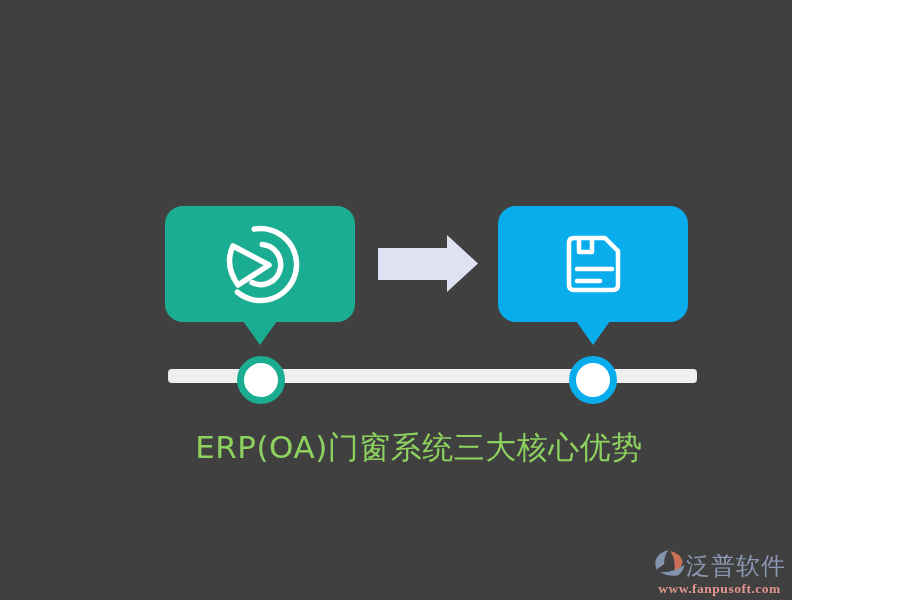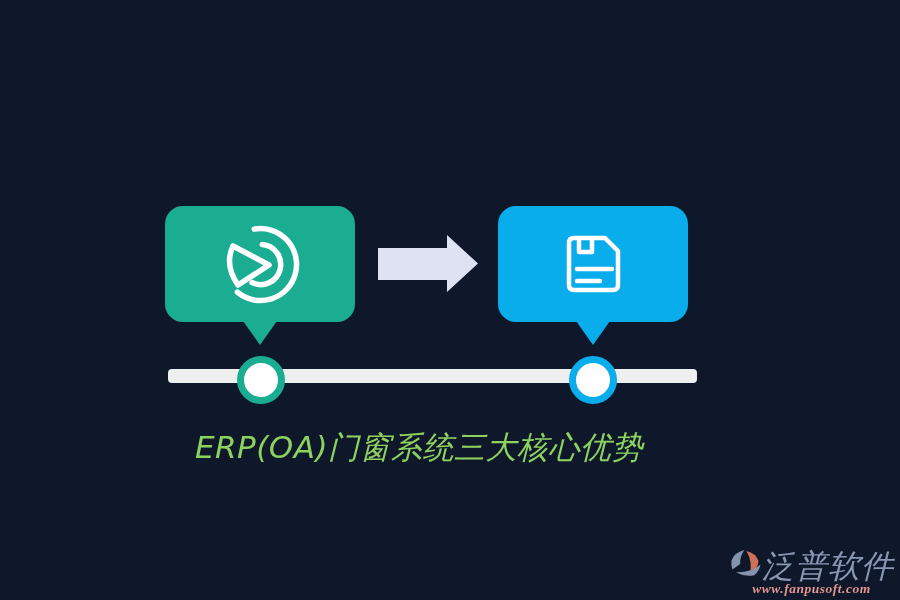--- a/index.html
+++ b/index.html
@@ -1,22 +1,21 @@
 <!DOCTYPE html>
 <html><head>
 <meta charset="utf-8">
 <style>
   html, body { margin: 0; padding: 0; background: #ffffff; }
   .stage {
     position: relative;
-    width: 900px; height: 600px;
-    background: #0f172a;
+    width: 792px; height: 600px;
+    background: #404040;
     overflow: hidden;
     font-family: "DejaVu Sans", "Liberation Sans", sans-serif;
-    font-style: italic;
   }
 
   
   .bubble {
     position: absolute;
     width: 190px; height: 116px;
     border-radius: 18px;
     display: flex; align-items: center; justify-content: center;
   }
   .bubble-left  { left: 165px; top: 206px; }
@@ -63,21 +62,21 @@
     text-align: center;
     font-size: 31px;
     line-height: 47px;
     letter-spacing: 0.5px;
     font-weight: 400;
   }
 
   
   .watermark { position: absolute; top: 549px; right: 6px; }
   .wm-row { display: flex; align-items: center; justify-content: flex-end; }
-  .wm-brand { font-size: 32px; line-height: 32px; letter-spacing: 1px; }
+  .wm-brand { font-size: 24px; line-height: 32px; letter-spacing: 1px; }
   .wm-url {
     font-family: "Liberation Serif", "DejaVu Serif", serif;
     font-weight: bold;
     font-size: 13.5px;
     line-height: 14px;
     text-align: center;
     letter-spacing: 0.5px;
     margin-top: 0px;
   }
 </style>

